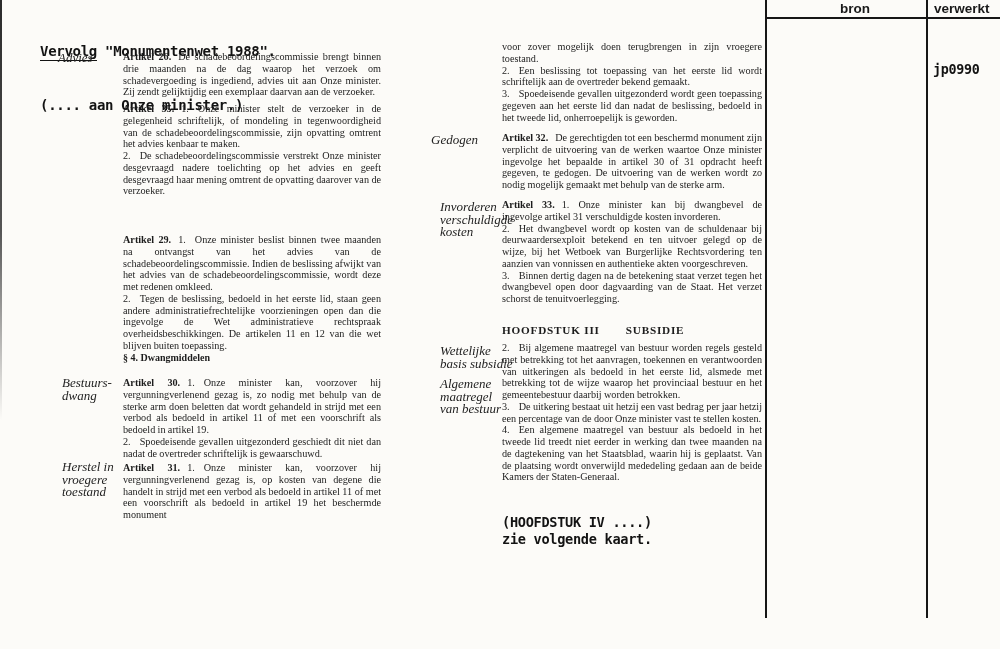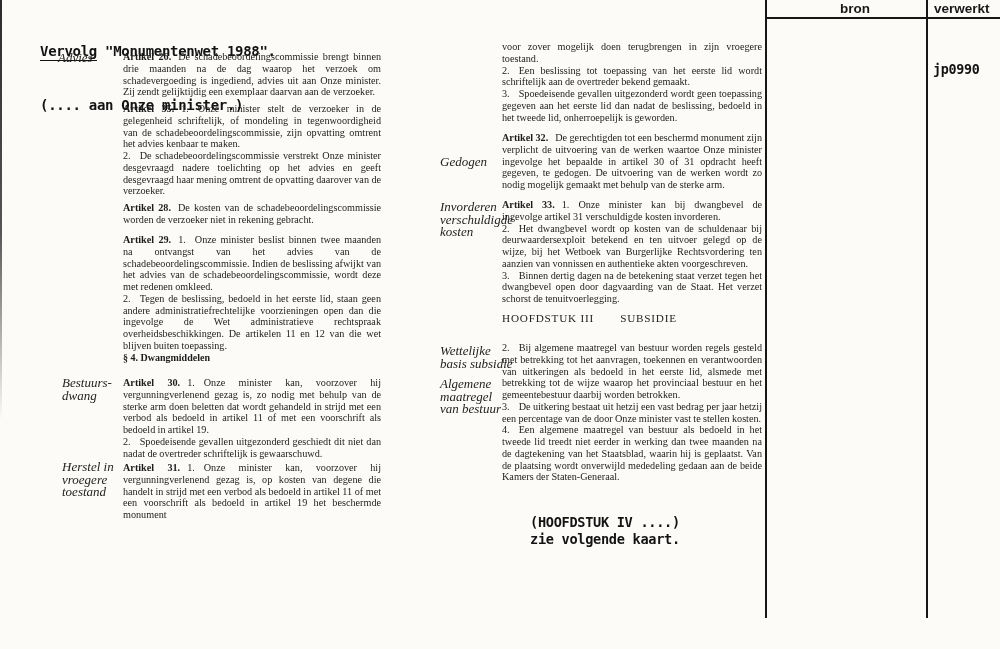--- a/index.html
+++ b/index.html
@@ -21,21 +21,21 @@
     white-space:pre-line;color:#222;}
   
   .col{position:absolute;top:0;height:558px;}
   .block{position:absolute;width:100%;}
   .run{text-align:justify;font-size:10.2px;line-height:11.75px;word-spacing:-0.2px;}
   .run .alabel{font-weight:bold;padding-right:7px;}
   .run .num{padding-right:9px;}
   .heading{font-weight:bold;font-size:10px;}
   .chapter{font-size:11.2px;letter-spacing:0.8px;}
   .chapter .part2{margin-left:26px;}
-  .tw-note{font-size:13.6px;line-height:16.5px;margin-left:28px;}
+  .tw-note{font-size:13.6px;line-height:16.5px;}
   
   .vline{position:absolute;top:0;width:2px;height:618px;background:#161616;}
   .vline.v1{left:765px;}
   .vline.v2{left:926px;}
   .hline{position:absolute;left:765px;top:17px;width:235px;height:2.4px;background:#161616;}
   .reg-head{position:absolute;top:1px;font-family:"Liberation Sans","DejaVu Sans",sans-serif;
     font-weight:bold;font-size:13.5px;color:#1a1a1a;}
   .reg-head.bron{left:767px;width:176px;text-align:center;}
   .reg-head.verwerkt{left:934px;}
   .reg-note{position:absolute;left:770px;top:23px;font-size:13.4px;line-height:16.8px;white-space:pre-line;}
@@ -52,40 +52,37 @@
     <div>(.... aan Onze minister.)</div>
   </div>
 
   <div id="margin-labels">
       <div class="margin-label" style="left: 58px; top: 52px;">Advies</div>
       <div class="margin-label" style="left: 62px; top: 377px;">Bestuurs-
 dwang</div>
       <div class="margin-label" style="left: 62px; top: 461px;">Herstel in
 vroegere
 toestand</div>
-      <div class="margin-label" style="left: 440px; top: 134px; margin-top: 22px;">Gedogen</div>
+      <div class="margin-label" style="left: 431px; top: 134px;">Gedogen</div>
       <div class="margin-label" style="left: 440px; top: 201px;">Invorderen
 verschuldigde
 kosten</div>
       <div class="margin-label" style="left: 440px; top: 345px;">Wettelijke
 basis subsidie</div>
       <div class="margin-label" style="left: 440px; top: 378px; font-style: italic;">Algemene
 maatregel
 van bestuur</div>
     </div>
   <div id="left-col" class="col" style="left: 123px; width: 258px;">
       <div class="block" style="top: 51px;">
         <div class="run"><span class="alabel">Artikel 26.</span>De schadebeoordelingscommissie brengt binnen drie maanden na de dag waarop het verzoek om schadevergoeding is ingediend, advies uit aan Onze minister. Zij zendt gelijktijdig een exemplaar daarvan aan de verzoeker.</div>
       </div>
       <div class="block" style="top: 103px;">
         <div class="run"><span class="alabel">Artikel 35.</span><span class="num">1.</span>Onze minister stelt de verzoeker in de gelegenheid schriftelijk, of mondeling in tegenwoordigheid van de schadebeoordelingscommissie, zijn opvatting omtrent het advies kenbaar te maken.</div>
         <div class="run"><span class="num">2.</span>De schadebeoordelingscommissie verstrekt Onze minister desgevraagd nadere toelichting op het advies en geeft desgevraagd haar mening omtrent de opvatting daarover van de verzoeker.</div>
-      </div>
-      <div class="block" style="top: 202px;">
-        <div class="run"><span class="alabel">Artikel 28.</span>De kosten van de schadebeoordelingscommissie worden de verzoeker niet in rekening gebracht.</div>
       </div>
       <div class="block" style="top: 234px;">
         <div class="run"><span class="alabel">Artikel 29.</span><span class="num">1.</span>Onze minister beslist binnen twee maanden na ontvangst van het advies van de schadebeoordelingscommissie. Indien de beslissing afwijkt van het advies van de schadebeoordelingscommissie, wordt deze met redenen omkleed.</div>
         <div class="run"><span class="num">2.</span>Tegen de beslissing, bedoeld in het eerste lid, staan geen andere administratiefrechtelijke voorzieningen open dan die ingevolge de Wet administratieve rechtspraak overheidsbeschikkingen. De artikelen 11 en 12 van die wet blijven buiten toepassing.</div>
       </div>
       <div class="block heading" style="top: 352px;">§ 4. Dwangmiddelen</div>
       <div class="block" style="top: 377px;">
         <div class="run"><span class="alabel">Artikel 30.</span><span class="num">1.</span>Onze minister kan, voorzover hij vergunningverlenend gezag is, zo nodig met behulp van de sterke arm doen beletten dat wordt gehandeld in strijd met een verbod als bedoeld in artikel 11 of met een voorschrift als bedoeld in artikel 19.</div>
         <div class="run"><span class="num">2.</span>Spoedeisende gevallen uitgezonderd geschiedt dit niet dan nadat de overtreder schriftelijk is gewaarschuwd.</div>
       </div>
@@ -100,21 +97,21 @@
         <div class="run"><span class="num">3.</span>Spoedeisende gevallen uitgezonderd wordt geen toepassing gegeven aan het eerste lid dan nadat de beslissing, bedoeld in het tweede lid, onherroepelijk is geworden.</div>
       </div>
       <div class="block" style="top: 132px;">
         <div class="run"><span class="alabel">Artikel 32.</span>De gerechtigden tot een beschermd monument zijn verplicht de uitvoering van de werken waartoe Onze minister ingevolge het bepaalde in artikel 30 of 31 opdracht heeft gegeven, te gedogen. De uitvoering van de werken wordt zo nodig mogelijk gemaakt met behulp van de sterke arm.</div>
       </div>
       <div class="block" style="top: 199px;">
         <div class="run"><span class="alabel">Artikel 33.</span><span class="num">1.</span>Onze minister kan bij dwangbevel de ingevolge artikel 31 verschuldigde kosten invorderen.</div>
         <div class="run"><span class="num">2.</span>Het dwangbevel wordt op kosten van de schuldenaar bij deurwaardersexploit betekend en ten uitvoer gelegd op de wijze, bij het Wetboek van Burgerlijke Rechtsvordering ten aanzien van vonnissen en authentieke akten voorgeschreven.</div>
         <div class="run"><span class="num">3.</span>Binnen dertig dagen na de betekening staat verzet tegen het dwangbevel open door dagvaarding van de Staat. Het verzet schorst de tenuitvoerlegging.</div>
       </div>
-      <div class="block chapter" style="top: 312px;"><span>HOOFDSTUK III</span><span class="part2">SUBSIDIE</span></div>
+      <div class="block chapter" style="top: 324px; font-weight: bold;"><span>HOOFDSTUK III</span><span class="part2">SUBSIDIE</span></div>
       <div class="block" style="top: 342px;">
         <div class="run"><span class="num">2.</span>Bij algemene maatregel van bestuur worden regels gesteld met betrekking tot het aanvragen, toekennen en verantwoorden van uitkeringen als bedoeld in het eerste lid, alsmede met betrekking tot de wijze waarop het provinciaal bestuur en het gemeentebestuur daarbij worden betrokken.</div>
         <div class="run"><span class="num">3.</span>De uitkering bestaat uit hetzij een vast bedrag per jaar hetzij een percentage van de door Onze minister vast te stellen kosten.</div>
         <div class="run"><span class="num">4.</span>Een algemene maatregel van bestuur als bedoeld in het tweede lid treedt niet eerder in werking dan twee maanden na de dagtekening van het Staatsblad, waarin hij is geplaatst. Van de plaatsing wordt onverwijld mededeling gedaan aan de beide Kamers der Staten-Generaal.</div>
       </div>
       <div class="block tw tw-note" style="top: 514px;"><div>(HOOFDSTUK IV ....)</div><div>zie volgende kaart.</div></div>
     </div>
 
   <div class="vline v1"></div>
   <div class="vline v2"></div>

